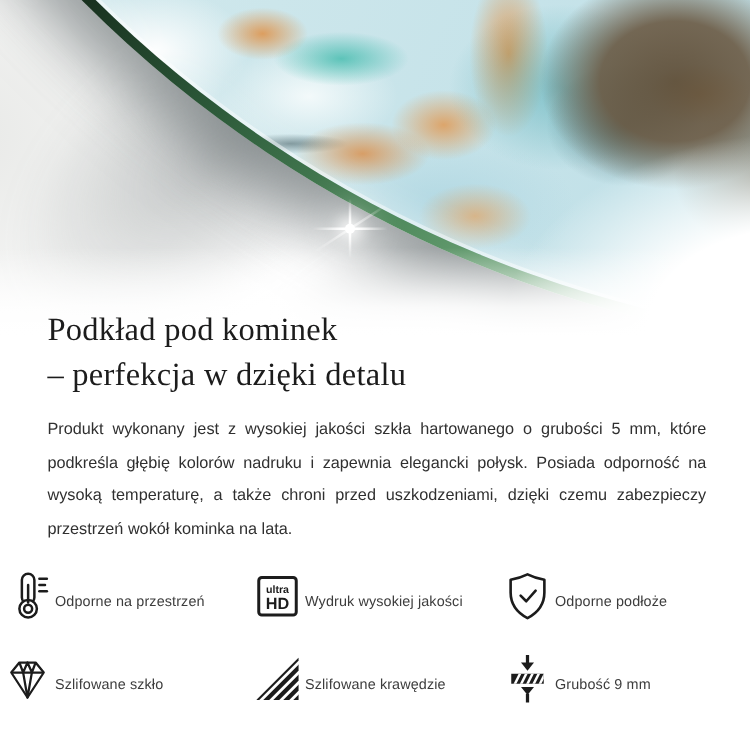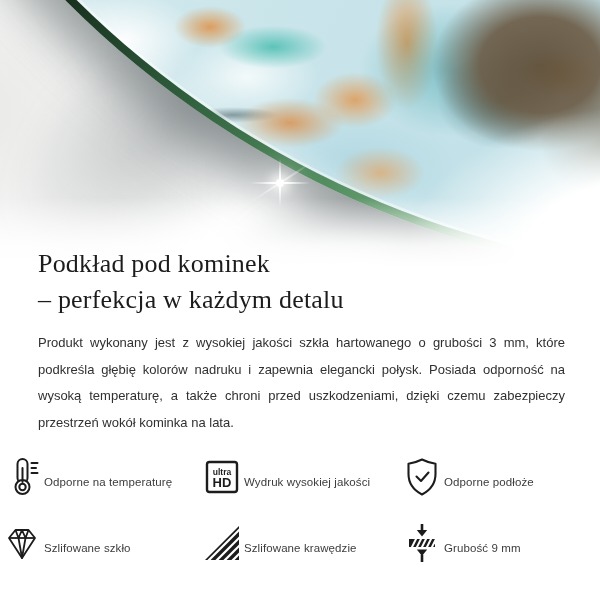--- a/index.html
+++ b/index.html
@@ -97,40 +97,40 @@
   <div class="sparkle">
     <span class="ray-h"></span>
       <span class="ray-v"></span>
       <span class="ray-d"></span>
       <span class="core"></span>
   </div>
 </div>
 
 <div class="content">
   <h1 class="title"><span>Podkład pod kominek</span><br>
-    <span>– perfekcja w każdym detalu</span>
+    <span>– perfekcja w dzięki detalu</span>
   </h1>
 
-  <p class="desc">Produkt wykonany jest z wysokiej jakości szkła hartowanego o grubości 3 mm, które podkreśla głębię kolorów nadruku i zapewnia elegancki połysk. Posiada odporność na wysoką temperaturę, a także chroni przed uszkodzeniami, dzięki czemu zabezpieczy przestrzeń wokół kominka na lata.</p>
+  <p class="desc">Produkt wykonany jest z wysokiej jakości szkła hartowanego o grubości 5 mm, które podkreśla głębię kolorów nadruku i zapewnia elegancki połysk. Posiada odporność na wysoką temperaturę, a także chroni przed uszkodzeniami, dzięki czemu zabezpieczy przestrzeń wokół kominka na lata.</p>
 
   <div class="features">
 
     <div class="feature">
       <div class="icon-box">
         <svg width="44" height="44" viewBox="0 0 44 44" fill="none" stroke="#1c1c1c" stroke-width="2" stroke-linecap="round">
           <rect x="17.5" y="4" width="10" height="24" rx="5"></rect>
           <circle cx="22.5" cy="32" r="7" fill="#fff"></circle>
           <circle cx="22.5" cy="32" r="3.2"></circle>
           <line x1="22.5" y1="13" x2="22.5" y2="27"></line>
           <line x1="31.5" y1="8" x2="37.5" y2="8"></line>
           <line x1="31.5" y1="13" x2="36" y2="13"></line>
           <line x1="31.5" y1="18" x2="37.5" y2="18"></line>
         </svg>
       </div>
-      <div class="feature-label">Odporne na temperaturę</div>
+      <div class="feature-label">Odporne na przestrzeń</div>
     </div>
 
     <div class="feature">
       <div class="icon-box">
         <svg width="44" height="44" viewBox="0 0 44 44" fill="none">
           <rect x="7" y="7" width="30" height="30" rx="2.5" stroke="#1c1c1c" stroke-width="2.4"></rect>
           <text x="22" y="19.5" text-anchor="middle" fill="#1c1c1c" stroke="none" font-family="Liberation Sans, sans-serif" font-size="8.5" font-weight="600">ultra</text>
           <text x="22" y="32" text-anchor="middle" fill="#1c1c1c" stroke="none" font-family="Liberation Sans, sans-serif" font-size="13" font-weight="bold">HD</text>
         </svg>
       </div>

